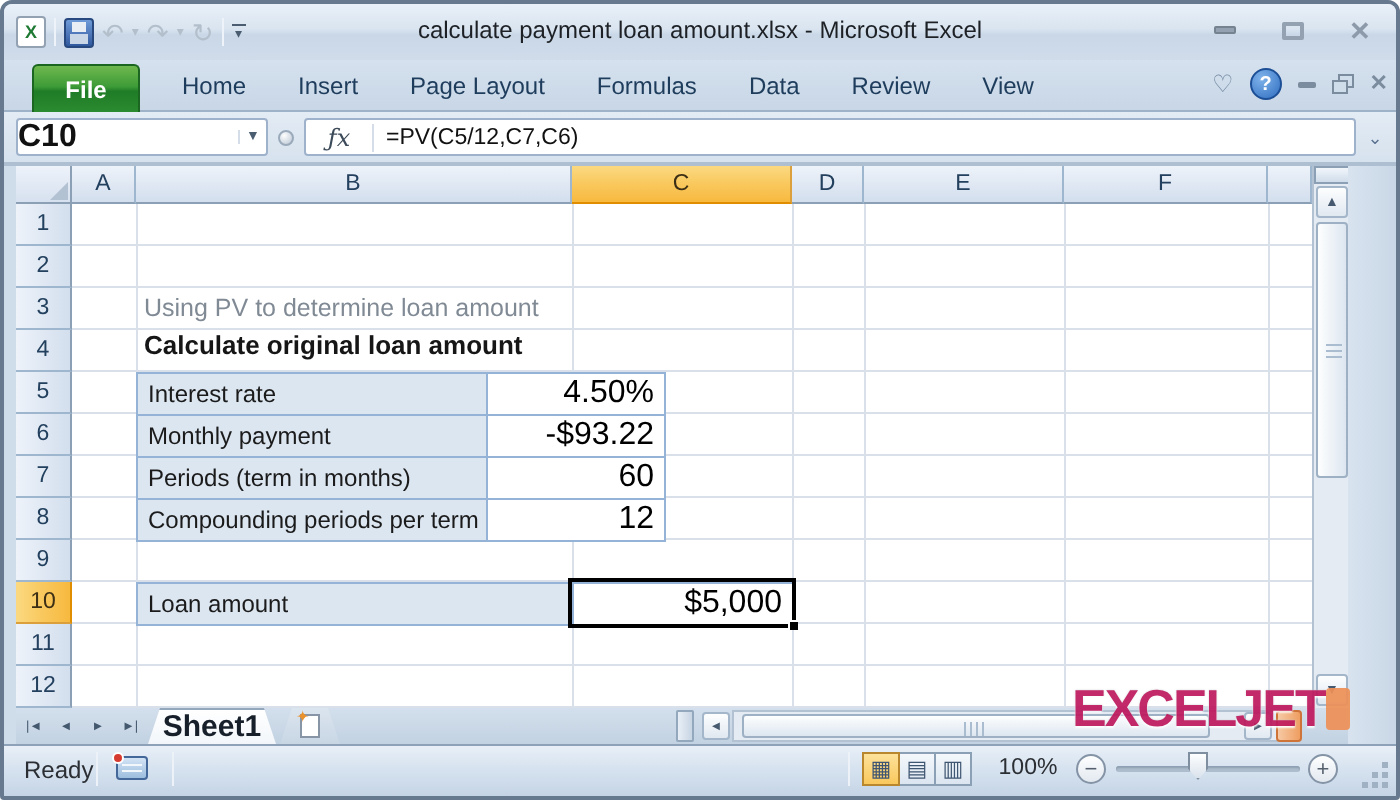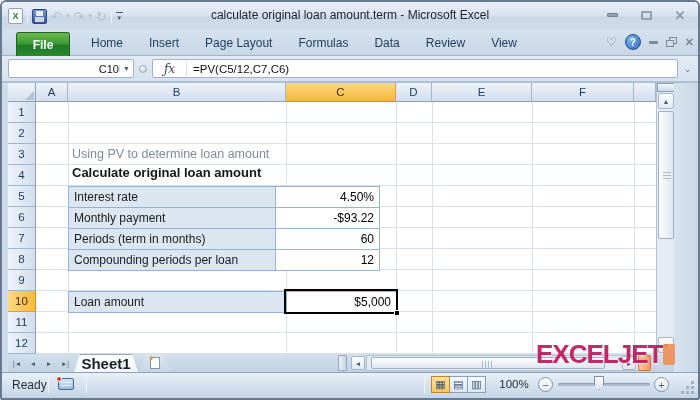--- a/index.html
+++ b/index.html
@@ -48,21 +48,21 @@
   .cascade { position:relative; width:11px; height:10px; }
   .cascade .b1 { position:absolute; top:0; right:0; width:8px; height:7px; border:1px solid #7b8c9e; }
   .cascade .b2 { position:absolute; bottom:0; left:0; width:8px; height:7px; border:1px solid #7b8c9e; background:#cfdce9; }
   .sm-x { font-size:11px; font-weight:bold; color:#7b8c9e; line-height:11px; }
 
   
   .formulabar { left:0; top:54px; width:696px; height:27px;
     background:linear-gradient(180deg,#e3ebf4,#d6e2ee); border-bottom:2px solid #aebfd2; }
   .namebox { position:absolute; left:6px; top:3px; width:126px; height:19px; background:#fff;
     border:1px solid #9eb2cc; border-radius:2px; display:flex; align-items:center; }
-  .namebox .nb-text { flex:1; text-align:right; font-size:11px; color:#111; }
+  .namebox .nb-text { flex:1; text-align:left; font-size:16px; color:#111;font-weight:bold; }
   .namebox .nb-arrow { width:14px; font-size:7px; color:#4b5d71; text-align:center; border-left:1px solid #d4dde8; }
   .fx-ball { position:absolute; left:137px; top:9px; width:8px; height:8px; border-radius:50%;
     background:radial-gradient(circle at 35% 30%, #fdfdfd, #b9c6d4); border:1px solid #9aaabb; }
   .fstrip { position:absolute; left:150px; top:3px; width:526px; height:19px; background:#fff;
     border:1px solid #9eb2cc; border-radius:2px; display:flex; align-items:center; }
   .fx-btn { width:34px; text-align:center; font-family:"DejaVu Serif", serif; font-style:italic;
     font-size:12px; color:#3c4a59; border-right:1px solid #d4dde8; }
   .formula-text { padding-left:6px; font-size:11.5px; color:#111;text-align:right; }
   .fexpand { position:absolute; right:3px; top:5px; width:15px; height:16px; font-size:9px; color:#5a7290;
     display:flex; align-items:center; justify-content:center; }
@@ -87,26 +87,26 @@
     border-bottom:1px solid #dba03c; border-right:1px solid #e08d00; color:#3d2f15; }
 
   
   .sheet { left:34px; top:100px; width:620px; height:252px; background:#fff;
     background-image:repeating-linear-gradient(to bottom, transparent 0 20px, #d9e0ea 20px 21px); overflow:hidden; }
   .vline { position:absolute; top:0; height:252px; width:1px; background:#d9e0ea; }
   .doc-title { position:absolute; left:36px; top:21px; width:320px; height:21px; line-height:21px;
     font-size:13px; font-weight:bold; color:#161616;margin-top:39px; }
   .doc-sub { position:absolute; left:36px; top:42px; width:320px; height:21px; line-height:21px;
     font-size:12.5px; color:#808a95; }
-  .itable { position:absolute; left:32px; top:84px; width:312px; border-top:1px solid #95b3d7; border-left:1px solid #95b3d7; }
+  .itable { position:absolute; left:32px; top:84px; width:265px; border-top:1px solid #95b3d7; border-left:1px solid #95b3d7; }
   .trow { display:flex; height:21px; }
   .tlabel { width:218px; background:#dce6f1; border-right:1px solid #95b3d7; border-bottom:1px solid #95b3d7;
     font-size:12px; color:#1b1b1b; line-height:20px; padding-left:5px; }
   .tval { width:110px; background:#fff; border-right:1px solid #95b3d7; border-bottom:1px solid #95b3d7;
-    font-size:12px; color:#000; line-height:20px; text-align:right; padding-right:5px; }
+    font-size:16px; color:#000; line-height:20px; text-align:right; padding-right:5px; }
   .rtable { position:absolute; left:32px; top:189px; width:329px; border-top:1px solid #95b3d7; border-left:1px solid #95b3d7; }
   .selbox { position:absolute; left:248px; top:187px; width:114px; height:25px; border:2px solid #000; pointer-events:none; }
   .fill-handle { position:absolute; right:-3px; bottom:-3px; width:5px; height:5px; background:#000;
     border-left:1px solid #fff; border-top:1px solid #fff; }
 
   
   .vscroll { left:654px; top:81px; width:18px; height:271px; background:#e4ebf3; border-left:1px solid #b3c2d3; }
   .vsplit { position:absolute; left:0; top:0; width:18px; height:9px;
     background:linear-gradient(180deg,#f2f6fb,#cfdcea); border:1px solid #8ba0b5; }
   .sbtn { background:linear-gradient(180deg,#fdfefe,#e0e8f1); border:1px solid #a3b6ca; border-radius:2px;
@@ -194,21 +194,21 @@
       <span class="tiny-arrow">▾</span>
       <span class="ghost">↷</span>
       <span class="tiny-arrow">▾</span>
       <span class="ghost">↻</span>
       <div class="qat-sep"></div>
       <div class="qat-more">
           <div class="bar"></div>
           <span>▾</span>
         </div>
     </div>
-    <div class="abs win-title">calculate original loan amount.term - Microsoft Excel</div>
+    <div class="abs win-title">calculate payment loan amount.xlsx - Microsoft Excel</div>
     <div class="abs wbtns">
       <div class="wbtn">
           <div class="min-bar"></div>
         </div>
       <div class="wbtn">
           <div class="rest-box"></div>
         </div>
       <div class="wbtn">
           <span class="x-glyph">✕</span>
         </div>
@@ -301,21 +301,21 @@
       </div>
       <div class="trow">
         <div class="tlabel">Monthly payment</div>
         <div class="tval">-$93.22</div>
       </div>
       <div class="trow">
         <div class="tlabel">Periods (term in months)</div>
         <div class="tval">60</div>
       </div>
       <div class="trow">
-        <div class="tlabel">Compounding periods per loan</div>
+        <div class="tlabel">Compounding periods per term</div>
         <div class="tval">12</div>
       </div>
     </div>
 
     <div class="rtable">
       <div class="trow">
         <div class="tlabel">Loan amount</div>
         <div class="tval">$5,000</div>
       </div>
     </div>

